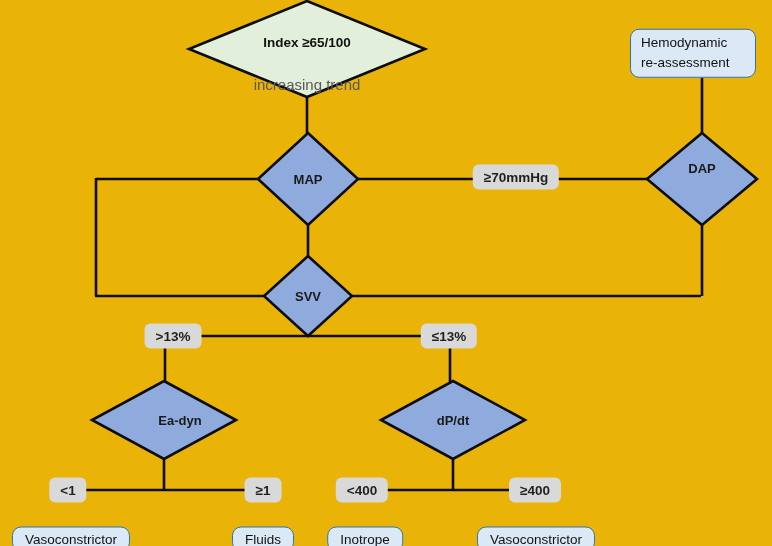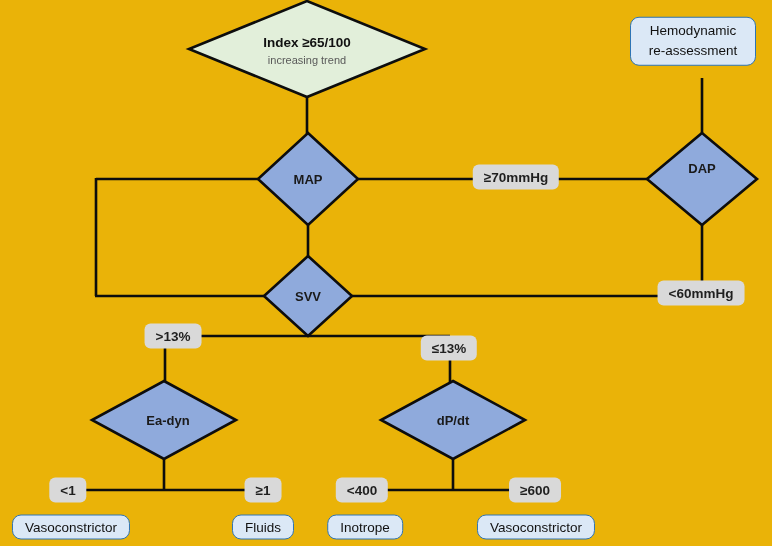--- a/index.html
+++ b/index.html
@@ -16,39 +16,39 @@
   .shape { stroke: #0d0d0d; stroke-width: 2.6; stroke-linejoin: miter; }
   .abs { position: absolute; transform: translate(-50%, -50%); }
   .node-label {
     font-weight: 700;
     font-size: 13px;
     color: #1a1a1a;
     white-space: nowrap;
     text-align: center;
   }
   .index-title { font-weight: 700; font-size: 13.5px; color: #111; white-space: nowrap; }
-  .index-sub { font-size: 11px; color: #595959; white-space: nowrap; }
+  .index-sub { font-size: 15px; color: #595959; white-space: nowrap; margin-top: 24px; }
   .tag {
     background: #d9d9d9;
     border-radius: 6px;
     padding: 5px 11px;
     font-size: 13.5px;
     font-weight: 600;
     color: #1f1f1f;
     white-space: nowrap;
   }
   .outcome {
     background: #dbe8f6;
     border: 1.6px solid #2e74b5;
     border-radius: 9px;
     padding: 4px 12px;
     font-size: 13.5px;
     color: #111111;
-    text-align: center;
     white-space: nowrap;
+    margin-top: 12px;
   }
   .outcome.wrap {
     white-space: normal;
     width: 104px;
     line-height: 1.5;
     padding: 3px 10px;
   }
 </style>
 </head>
 <body>
@@ -79,31 +79,30 @@
     <polygon class="shape" points="308,256 352,296 308,336 264,296" fill="#8faadc"></polygon>
     <polygon class="shape" points="164,381 236,420 164,459 92,420" fill="#8faadc"></polygon>
     <polygon class="shape" points="453,381 525,420 453,459 381,420" fill="#8faadc"></polygon>
   </svg>
 
   <div class="abs index-title" style="left:307px; top:42px;">Index ≥65/100</div>
   <div class="abs index-sub" style="left:307px; top:60px;">increasing trend</div>
   <div class="abs node-label" style="left:308px; top:179px;">MAP</div>
   <div class="abs node-label" style="left:702px; top:168px;">DAP</div>
   <div class="abs node-label" style="left:308px; top:296px;">SVV</div>
-  <div class="abs node-label" style="left:168px; top:420px;text-align:center;">Ea-dyn</div>
+  <div class="abs node-label" style="left:180px; top:420px;text-align:center;">Ea-dyn</div>
   <div class="abs node-label" style="left:453px; top:420px;">dP/dt</div>
 
   <div class="abs tag" style="left:516px; top:177px;">≥70mmHg</div>
-  <div class="abs tag" style="left:701px; top:293px;">&lt;60mmHg</div>
   <div class="abs tag" style="left:165px; top:336px;margin-left:8px;">&gt;13%</div>
-  <div class="abs tag" style="left:449px; top:348px;text-align:center;">≤13%</div>
+  <div class="abs tag" style="left:449px; top:336px;text-align:center;">≤13%</div>
   <div class="abs tag" style="left:68px; top:490px;">&lt;1</div>
   <div class="abs tag" style="left:263px; top:490px;">≥1</div>
   <div class="abs tag" style="left:362px; top:490px;">&lt;400</div>
-  <div class="abs tag" style="left:535px; top:490px;">≥600</div>
+  <div class="abs tag" style="left:535px; top:490px;">≥400</div>
 
   <div class="abs outcome wrap" style="left:693px; top:41px;">Hemodynamic re-assessment</div>
   <div class="abs outcome" style="left:71px; top:527px;">Vasoconstrictor</div>
   <div class="abs outcome" style="left:263px; top:527px;">Fluids</div>
   <div class="abs outcome" style="left:365px; top:527px;">Inotrope</div>
   <div class="abs outcome" style="left:536px; top:527px;">Vasoconstrictor</div>
 
 </div>
 
 </body></html>

